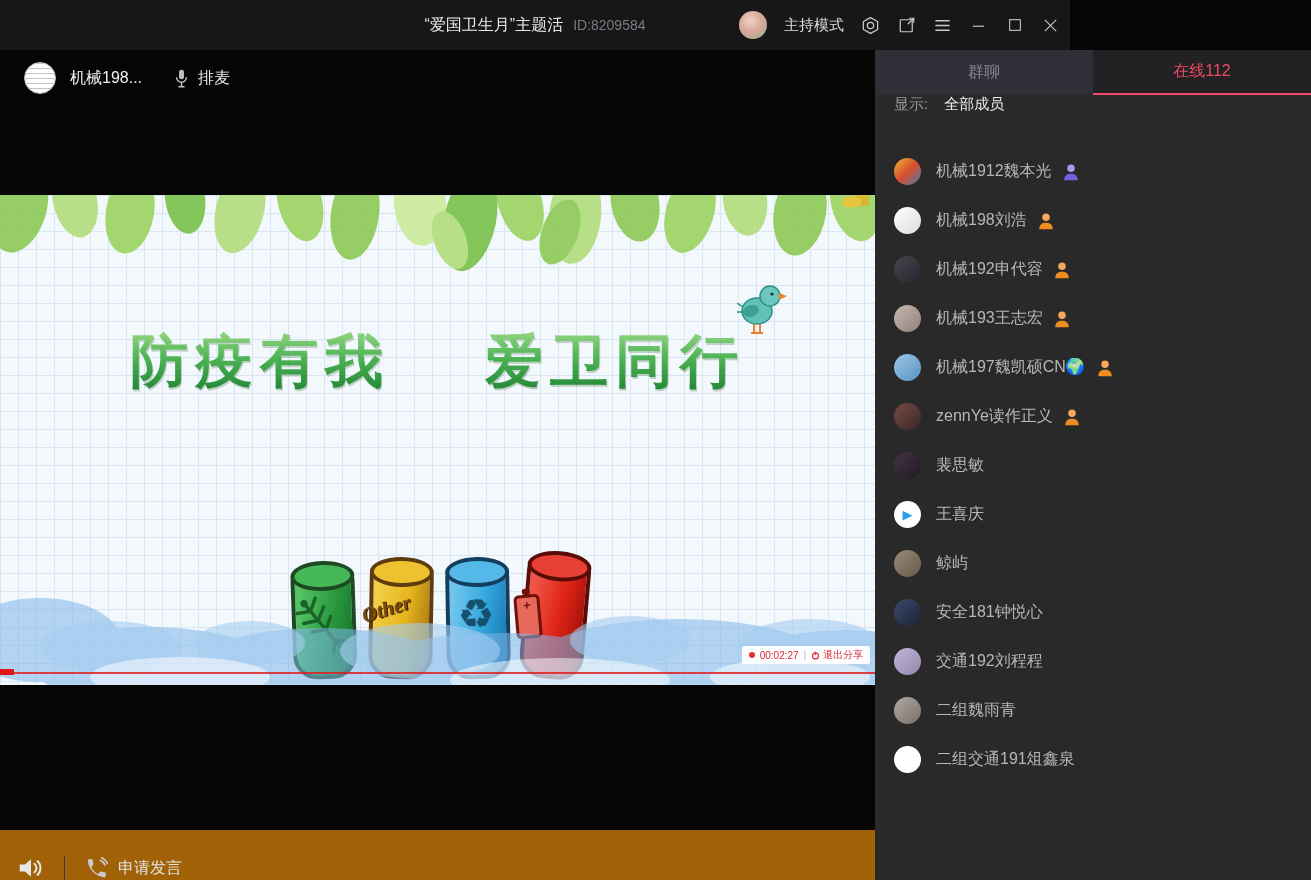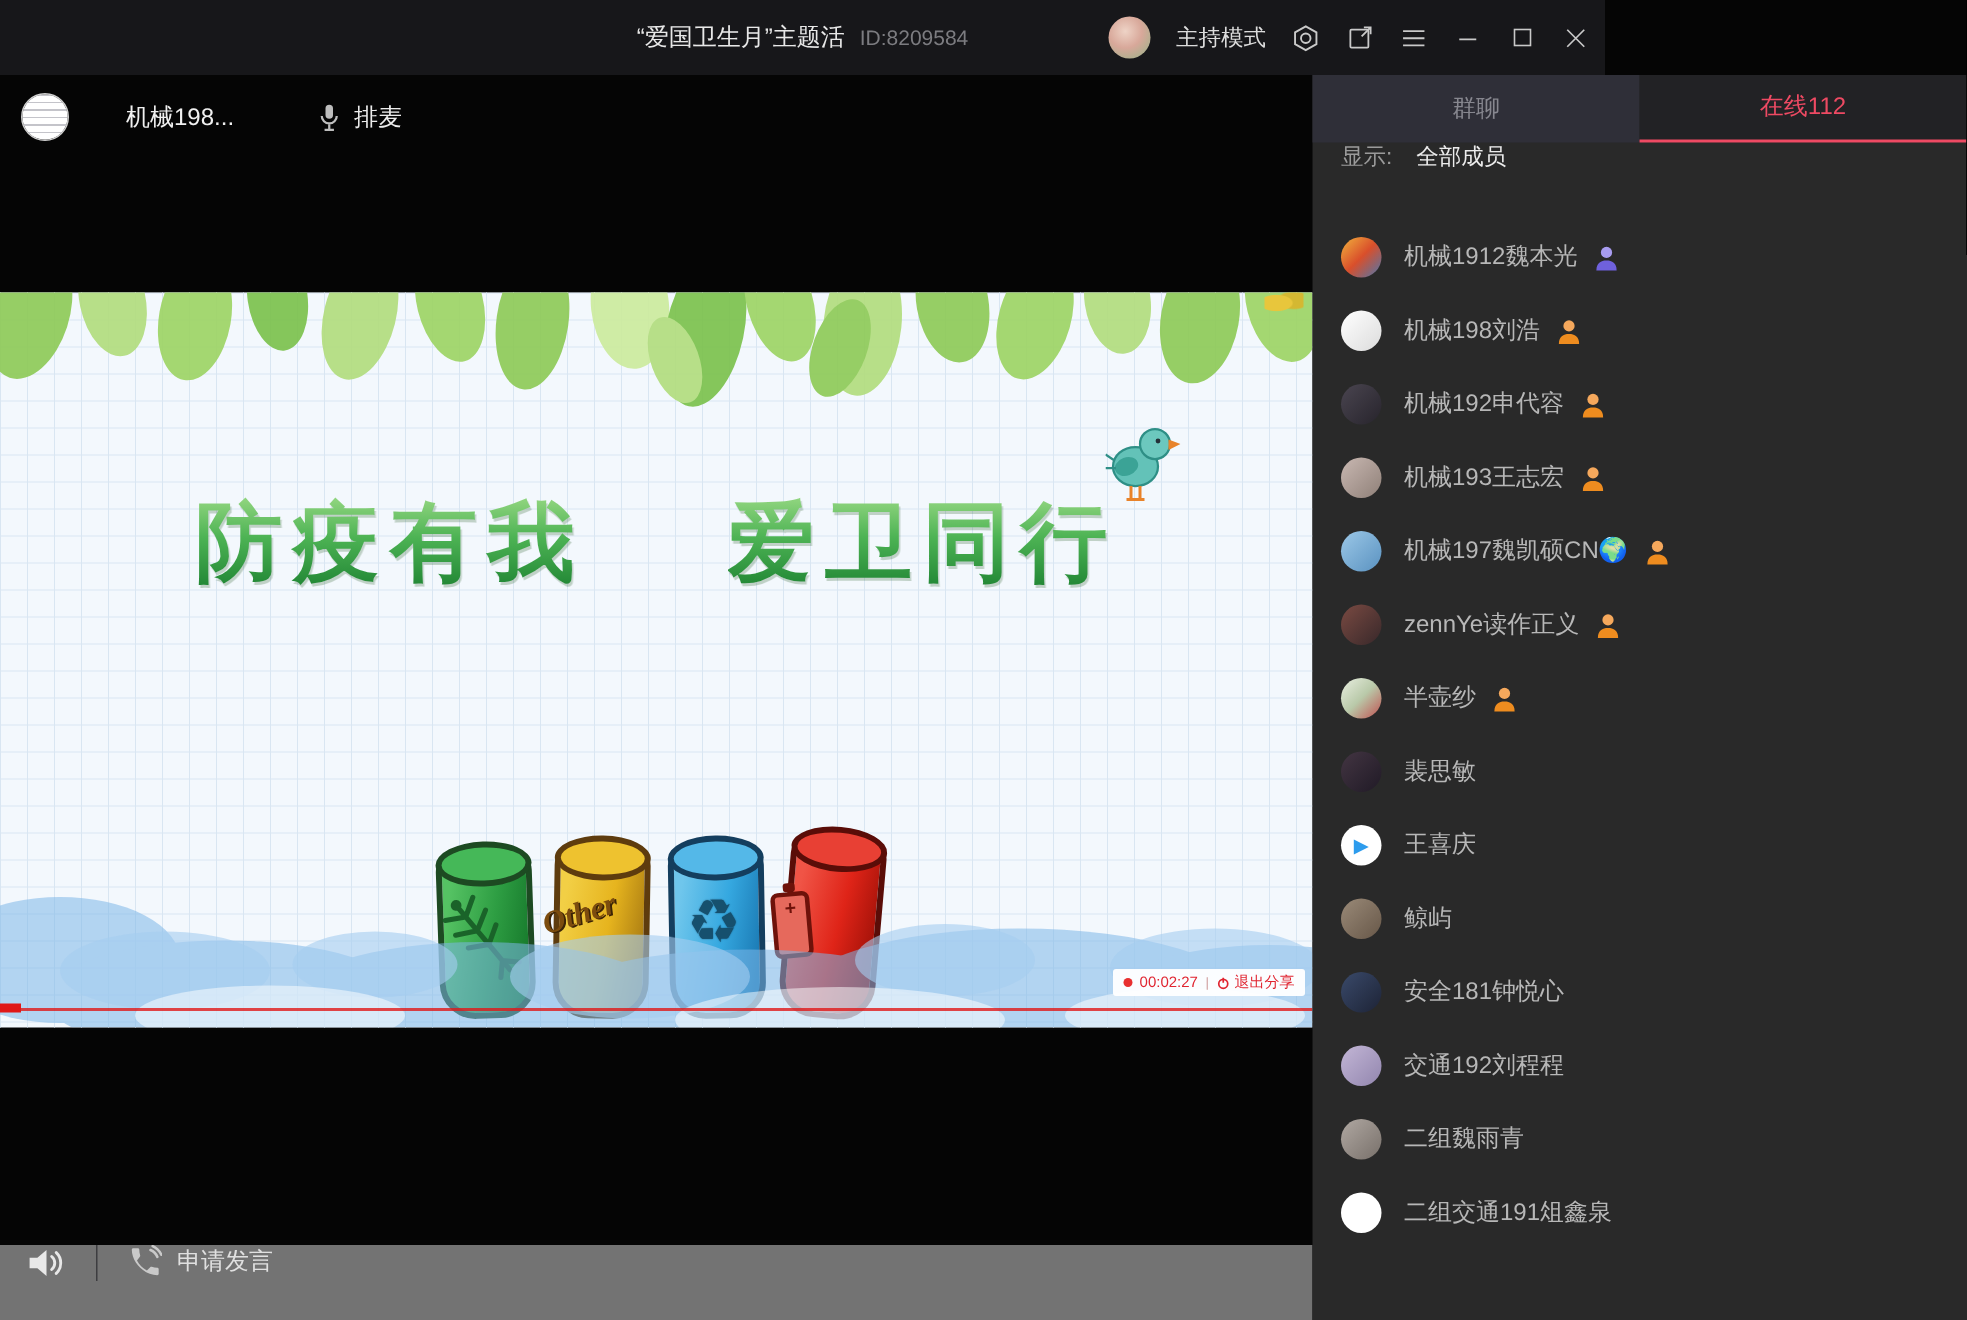--- a/index.html
+++ b/index.html
@@ -18,22 +18,22 @@
   .tb-id { color:#7c7c80; font-size:14px; }
   .tb-right { position:absolute; right:10px; top:0; height:50px;
     display:flex; align-items:center; gap:17px; }
   .tb-avatar { width:28px; height:28px; border-radius:50%;
     background:radial-gradient(circle at 40% 35%, #eed3c6 0%, #d8a89a 45%, #93b487 100%); }
   .tb-mode { color:#dcdcdc; font-size:15px; }
   .tb-ic { width:19px; height:19px; display:flex; align-items:center; justify-content:center; }
   .tb-ic svg { stroke:#c9c9c9; fill:none; stroke-width:1.6; }
   
   .stage { position:absolute; left:0; top:50px; width:875px; height:830px; background:#050505; }
-  .presenter-row { position:absolute; left:14px; top:8px; height:40px;
-    display:flex; align-items:center; z-index:5;gap:24px; }
+  .presenter-row { position:absolute; left:24px; top:8px; height:40px;
+    display:flex; align-items:center; z-index:5; }
   .presenter-avatar { width:32px; height:32px; border-radius:50%; border:1px solid #cfcfcf;
     background:#fff repeating-linear-gradient(0deg,#ffffff 0 4px,#c4c4ca 4px 5px);
     background-clip:padding-box; }
   .presenter-name { color:#f0f0f0; font-size:16px; margin-left:14px; }
   .mic-queue { display:flex; align-items:center; margin-left:32px; gap:9px; cursor:pointer; }
   .mic-queue svg { fill:#bdbdbd; }
   .mic-queue-label { color:#ececec; font-size:16px; }
   
   .slide { position:absolute; left:0; top:145px; width:875px; height:490px;
     background-color:#f3f8fd;
@@ -89,21 +89,21 @@
     background:#e01818; opacity:.8; }
   .red-tab { position:absolute; left:0; top:474px; width:14px; height:6px; background:#e01818; }
   .rec-pill { position:absolute; right:5px; top:451px; height:18px; display:flex;
     align-items:center; gap:5px; padding:0 7px; background:rgba(255,255,255,0.95);
     border-radius:2px; font-size:10px; color:#e02430; z-index:4; }
   .rec-dot { width:6px; height:6px; border-radius:50%; background:#e83030; }
   .rec-sep { color:#d0a0a0; font-size:9px; }
   .rec-exit { display:flex; align-items:center; gap:3px; cursor:pointer; }
   
   .bottombar { position:absolute; left:0; bottom:0; width:875px; height:50px;
-    background:#737373; display:flex; align-items:flex-start; padding-left:18px; }
+    background:#a16207; display:flex; align-items:flex-end; padding-left:18px; }
   .bb-divider { width:1px; height:24px; background:#3d3d40; margin:0 20px; }
   .bb-speak { display:flex; align-items:center; gap:10px; cursor:pointer; }
   .bb-speak-label { color:#e0e0e0; font-size:16px; }
   
   .sidebar { position:absolute; left:875px; top:50px; width:436px; height:830px;
     background:#292929; display:flex; flex-direction:column; }
   .tabs { display:flex; height:45px; flex:0 0 45px; }
   .tab { flex:1; display:flex; align-items:center; justify-content:center;
     font-size:16px; color:#87878f; background:#2f2f38; cursor:pointer; }
   .tab.active { background:#222225; color:var(--accent);
@@ -367,30 +367,20 @@
     <span class="m-avatar" style="background: linear-gradient(135deg, rgb(122, 74, 66), rgb(56, 40, 42));"></span>
     <span class="m-name">zennYe读作正义</span>
     <span class="m-badge">
       <svg width="18" height="18" viewBox="0 0 24 24">
         <circle cx="12" cy="7" r="5" fill="#f5a85c"></circle>
         <path d="M3 23 C3 16.5 7 14.3 12 14.3 C17 14.3 21 16.5 21 23 Z" fill="#ee8c1f"></path>
       </svg>
     </span>
   </div>
 
-  <div class="member-row">
-    <span class="m-avatar" style="background: linear-gradient(135deg, rgb(233, 239, 225), rgb(185, 201, 169), rgb(192, 80, 80));"></span>
-    <span class="m-name">半壶纱</span>
-    <span class="m-badge">
-      <svg width="18" height="18" viewBox="0 0 24 24">
-        <circle cx="12" cy="7" r="5" fill="#f5a85c"></circle>
-        <path d="M3 23 C3 16.5 7 14.3 12 14.3 C17 14.3 21 16.5 21 23 Z" fill="#ee8c1f"></path>
-      </svg>
-    </span>
-  </div>
 
 
   <div class="member-row">
     <span class="m-avatar" style="background: linear-gradient(135deg, rgb(67, 53, 66), rgb(32, 26, 38));"></span>
     <span class="m-name">裴思敏</span>
 
   </div>
 
   <div class="member-row">
     <span class="m-avatar" style="background: rgb(255, 255, 255);">

